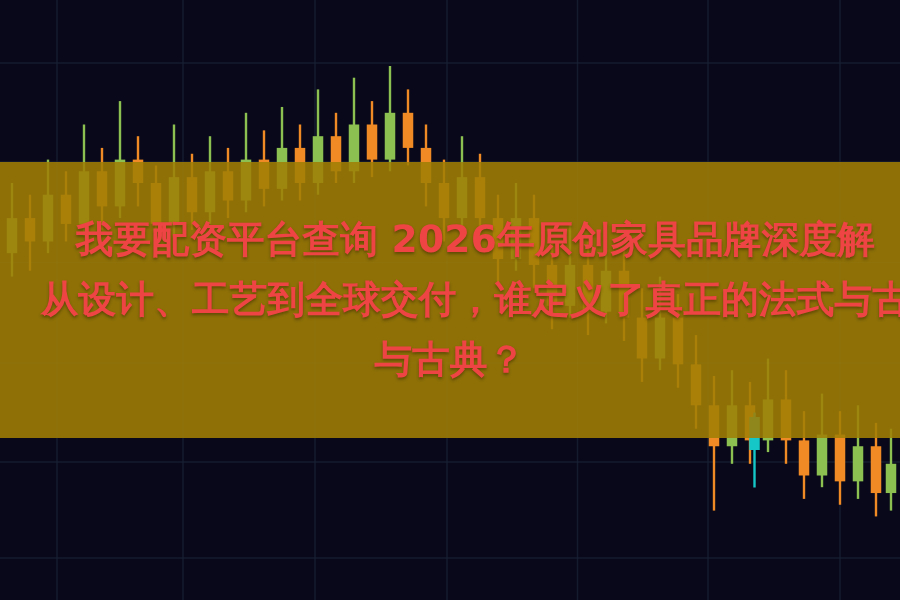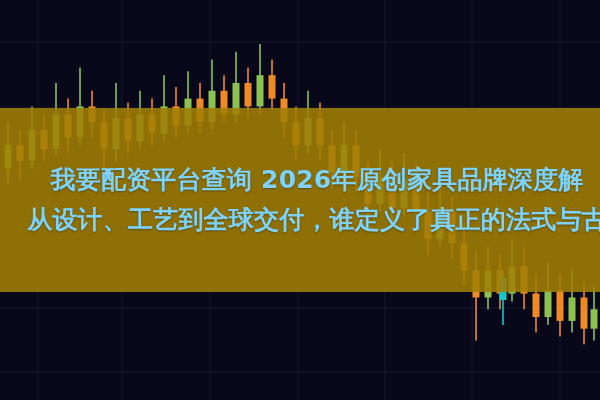--- a/index.html
+++ b/index.html
@@ -47,21 +47,21 @@
     top: 108px;
     width: 600px;
     height: 184px;
     display: flex;
     flex-direction: column;
     align-items: center;
     justify-content: center;
     gap: 0px;
   }
   .headline-line {
-    color: #7dd3fc;
+    color: #ef4444;
     font-size: 25px;
     font-weight: bold;
     line-height: 40px;
     letter-spacing: 0.2px;
     white-space: nowrap;
     text-align: center;
     text-shadow: 0 1px 2px rgba(40,28,0,0.45);
   }
   .line-1 { margin-left: 34px; }
   .line-2 { margin-left: 34px; }
@@ -297,15 +297,16 @@
           </g>
         </g>
     </svg>
   </div>
 
   <div id="banner-band"></div>
 
   <div id="headline">
     <div class="headline-line line-1">我要配资平台查询 2026年原创家具品牌深度解</div>
     <div class="headline-line line-2">从设计、工艺到全球交付，谁定义了真正的法式与古</div>
+    <div class="headline-line line-3">与古典？</div>
   </div>
 
 </div>
 
 </body></html>

